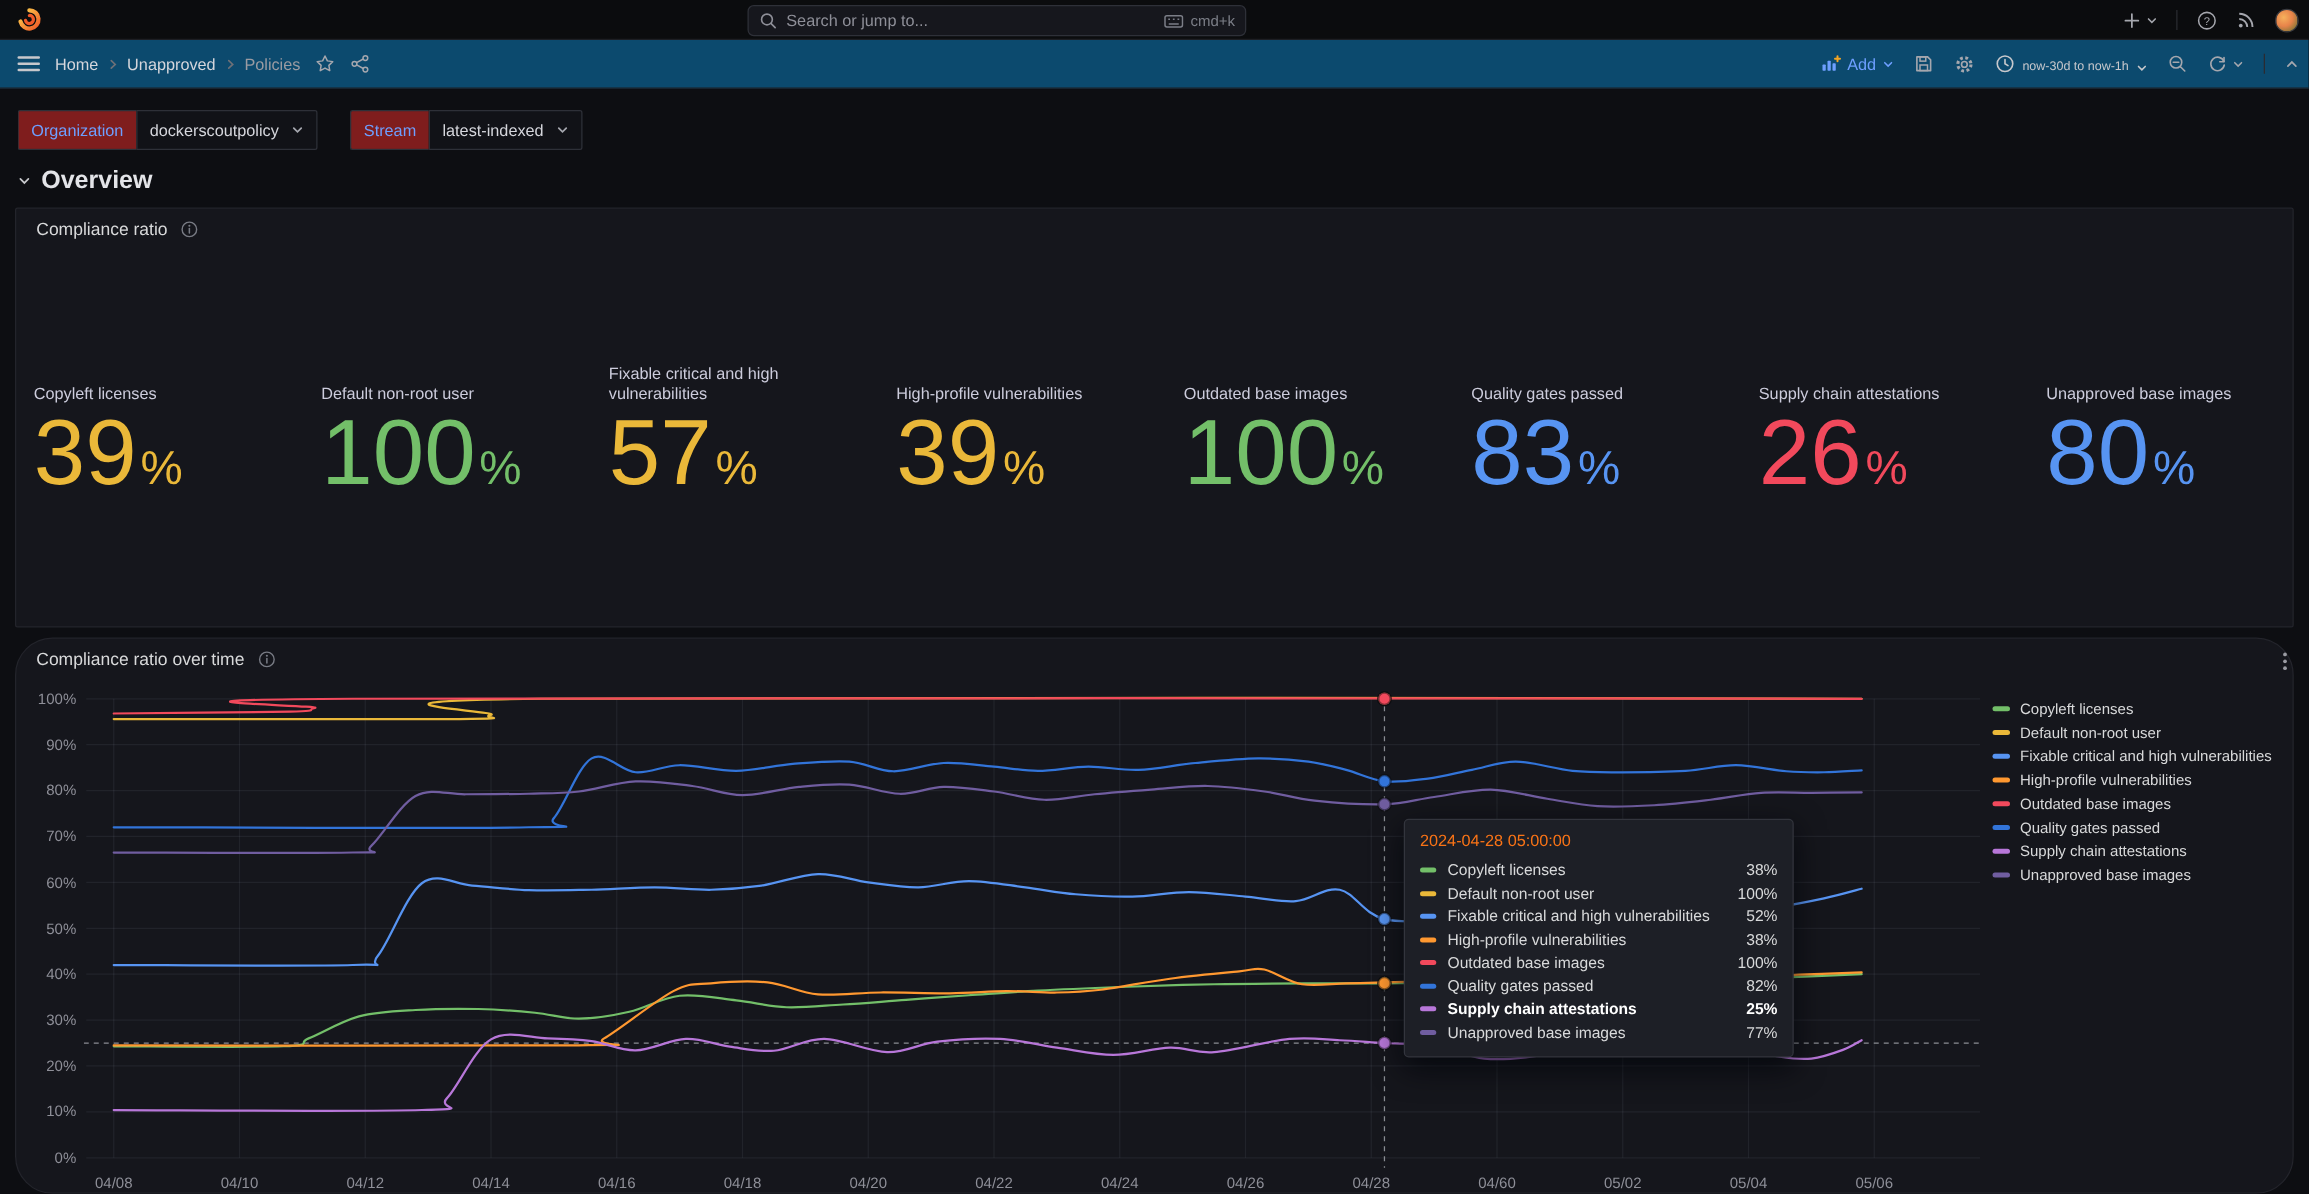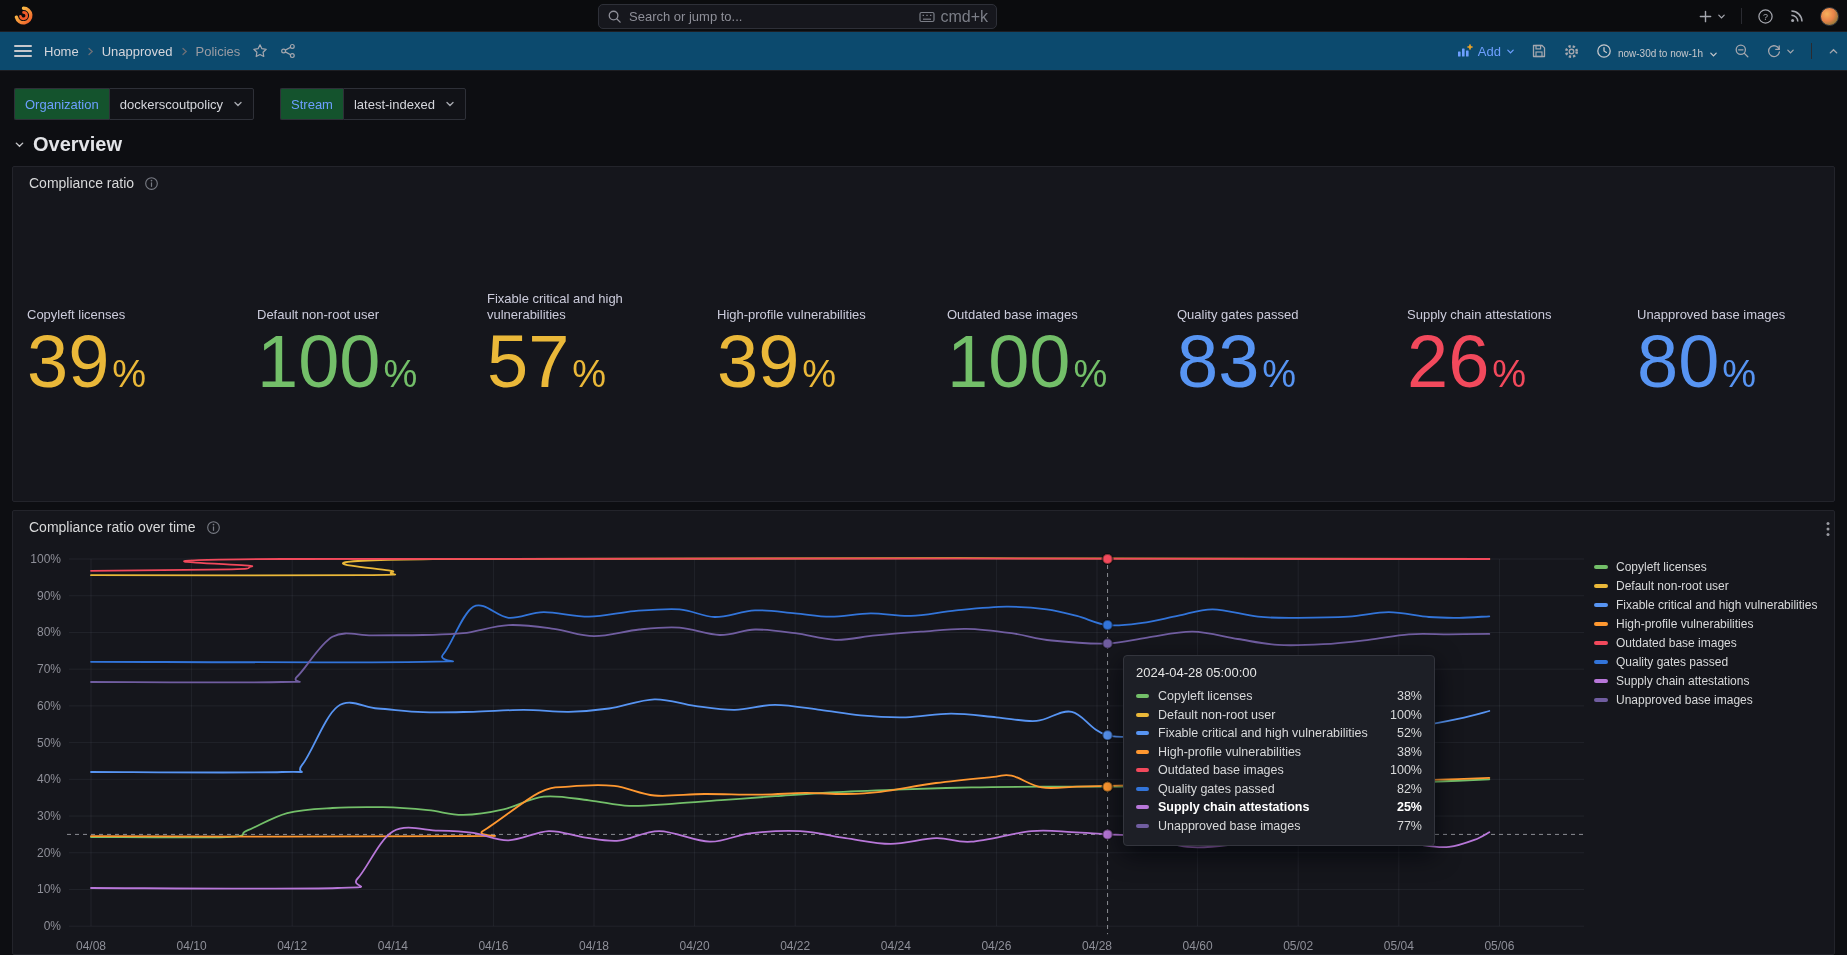--- a/index.html
+++ b/index.html
@@ -22,21 +22,21 @@
   .searchbox {
     position:absolute; left:598px; top:4px; width:399px; height:25px;
     background:#16171d; border:1px solid #2e3038; border-radius:5px;
     display:flex; align-items:center; padding:0 8px;
   }
   .searchbox input {
     flex:1; background:transparent; border:none; outline:none;
     font-family:inherit; font-size:13px; color:#ccccdc; margin-left:7px;
   }
   .searchbox input::placeholder { color:#8e8f98; }
-  .search-shortcut { display:flex; align-items:center; gap:5px; color:#7b7e87; font-size:16px; }
+  .search-shortcut { display:flex; align-items:center; gap:5px; color:#7b7e87; font-size:12px; }
   .topnav-right {
     position:absolute; right:8px; top:0; height:32px;
     display:flex; align-items:center; gap:15px;
   }
   .btn-combo { display:flex; align-items:center; gap:4px; cursor:pointer; }
   .v-divider { width:1px; height:16px; background:#2a2b31; }
   .avatar {
     width:19px; height:19px; border-radius:50%;
     background:radial-gradient(circle at 35% 35%, #f6b15c 0%, #e8834a 45%, #9a7a3a 75%, #6f7a45 100%);
     border:1px solid #3a3b40;
@@ -57,41 +57,41 @@
   .bc-icons { display:flex; align-items:center; gap:12px; margin-left:12px; }
   .toolbar-right { position:absolute; right:8px; display:flex; align-items:center; gap:16px; }
   .add-btn { display:flex; align-items:center; gap:5px; color:#6e9fff; font-size:13px; font-weight:500; cursor:pointer; }
   .timepicker { display:flex; align-items:flex-end; gap:6px; color:#c7c8cc; font-size:10px; cursor:pointer; }
 
   
   .filters { position:absolute; left:14px; top:88px; display:flex; gap:26px; }
   .var-group { display:flex; height:32px; }
   .var-label {
     display:flex; align-items:center; padding:0 10px; font-size:13px; color:#6e9fff;
-    background:#14532d; border:1px solid #2e3038; border-right:none; border-radius:2px 0 0 2px;
+    background:#7f1d1d; border:1px solid #2e3038; border-right:none; border-radius:2px 0 0 2px;
   }
   .var-value {
     display:flex; align-items:center; gap:10px; padding:0 10px; font-size:13px; color:#d5d6dc;
     background:#111217; border:1px solid #2e3038; border-radius:0 2px 2px 0; cursor:pointer;
   }
 
   
   .section-header {
     position:absolute; left:14px; top:133px;
     display:flex; align-items:center; gap:8px; cursor:pointer;
   }
   .section-header .title { font-size:20px; font-weight:700; color:#e3e4e8; }
 
   
   .panel {
     position:absolute; left:12px; width:1823px;
     background:#15161c; border:1px solid #23242b; border-radius:2px;
   }
   .panel-stats { top:166px; height:336px; }
-  .panel-chart { top:510px; height:445px; }
+  .panel-chart { top:510px; height:445px;border-radius:30px; }
   .panel-header {
     position:absolute; left:16px; top:8px; display:flex; align-items:center; gap:10px;
   }
   .panel-title { font-size:14px; font-weight:500; color:#d8d9da; }
   .kebab { position:absolute; right:4px; top:10px; cursor:pointer; }
 
   
   .stats-row {
     position:absolute; left:14px; right:0; top:112px;
     display:grid; grid-template-columns:repeat(7,230px) 1fr;
@@ -113,21 +113,21 @@
   .legend-item { display:flex; align-items:center; height:19px; cursor:pointer; }
   .legend-swatch { width:14px; height:4px; border-radius:2px; }
   .legend-label { margin-left:8px; font-size:12px; color:#d8d9da; }
 
   
   .tooltip {
     position:absolute; left:1110px; top:144px; width:312px;
     background:#1d1f26; border:1px solid #33353d; border-radius:4px;
     padding:9px 12px 10px; box-shadow:0 8px 24px rgba(1,4,9,0.75); z-index:5;
   }
-  .tooltip-title { font-size:13px; font-weight:500; color:#e5e5e5; margin-bottom:7px; }
+  .tooltip-title { font-size:13px; font-weight:500; color:#f97316; margin-bottom:7px; }
   .tooltip-row { display:flex; align-items:center; height:18.5px; font-size:12.5px; color:#d8d9da; }
   .tooltip-swatch { width:13px; height:4px; border-radius:2px; flex:none; }
   .tooltip-label { margin-left:9px; flex:1; white-space:nowrap; }
   .tooltip-value { margin-left:10px; text-align:right; }
   .tooltip-row.em .tooltip-label, .tooltip-row.em .tooltip-value { color:#ffffff; font-weight:700; }
 </style>
 </head>
 <body>
 
 <div class="topnav">

